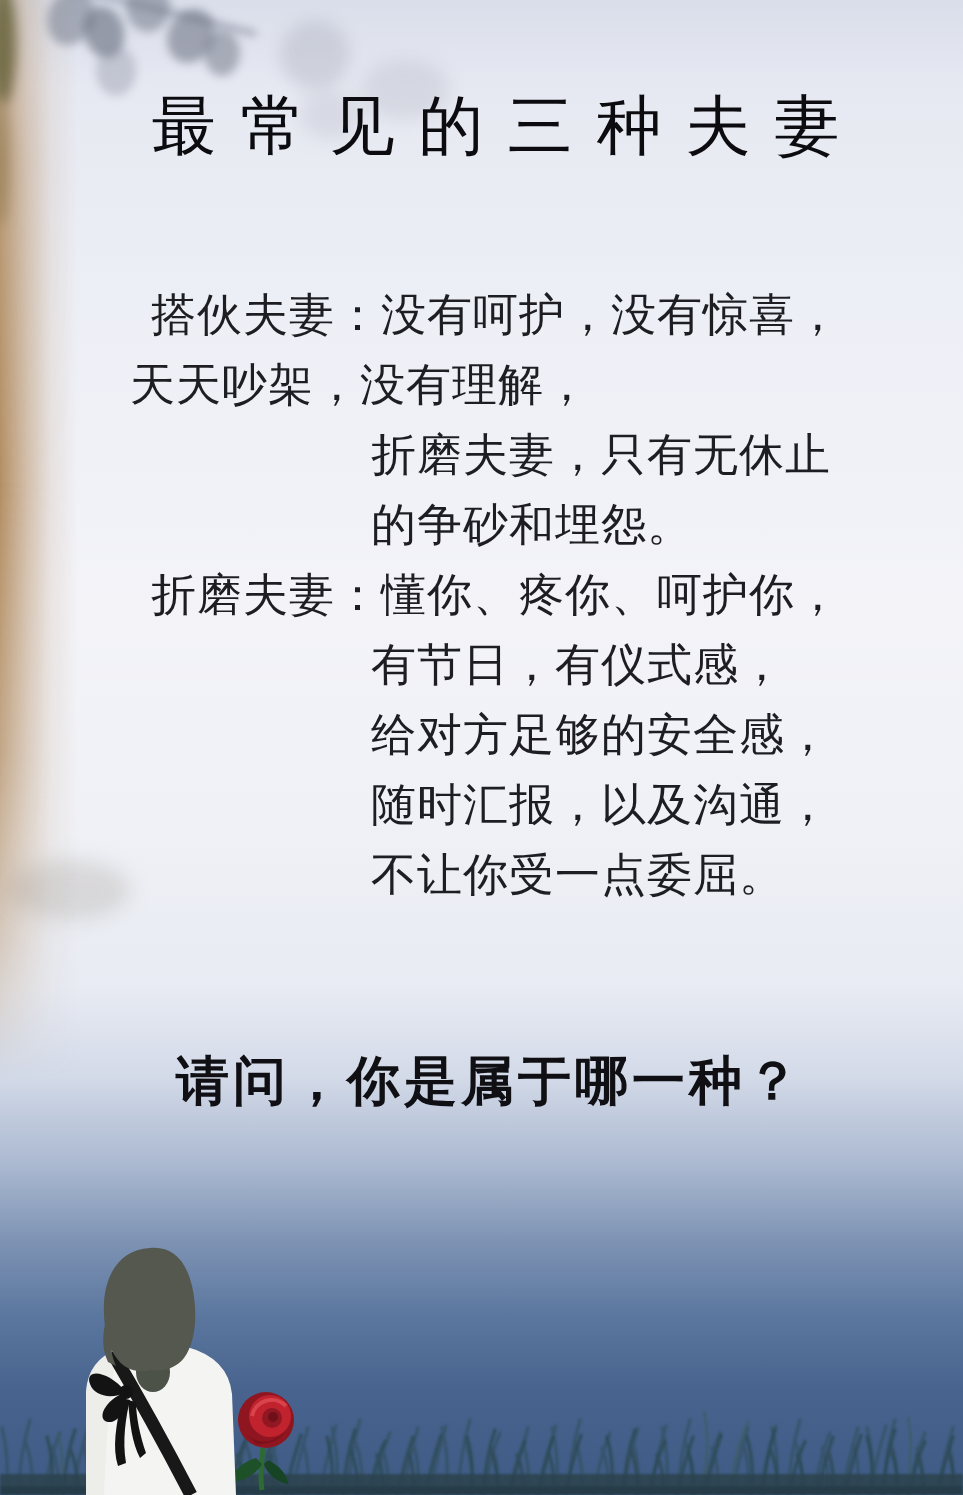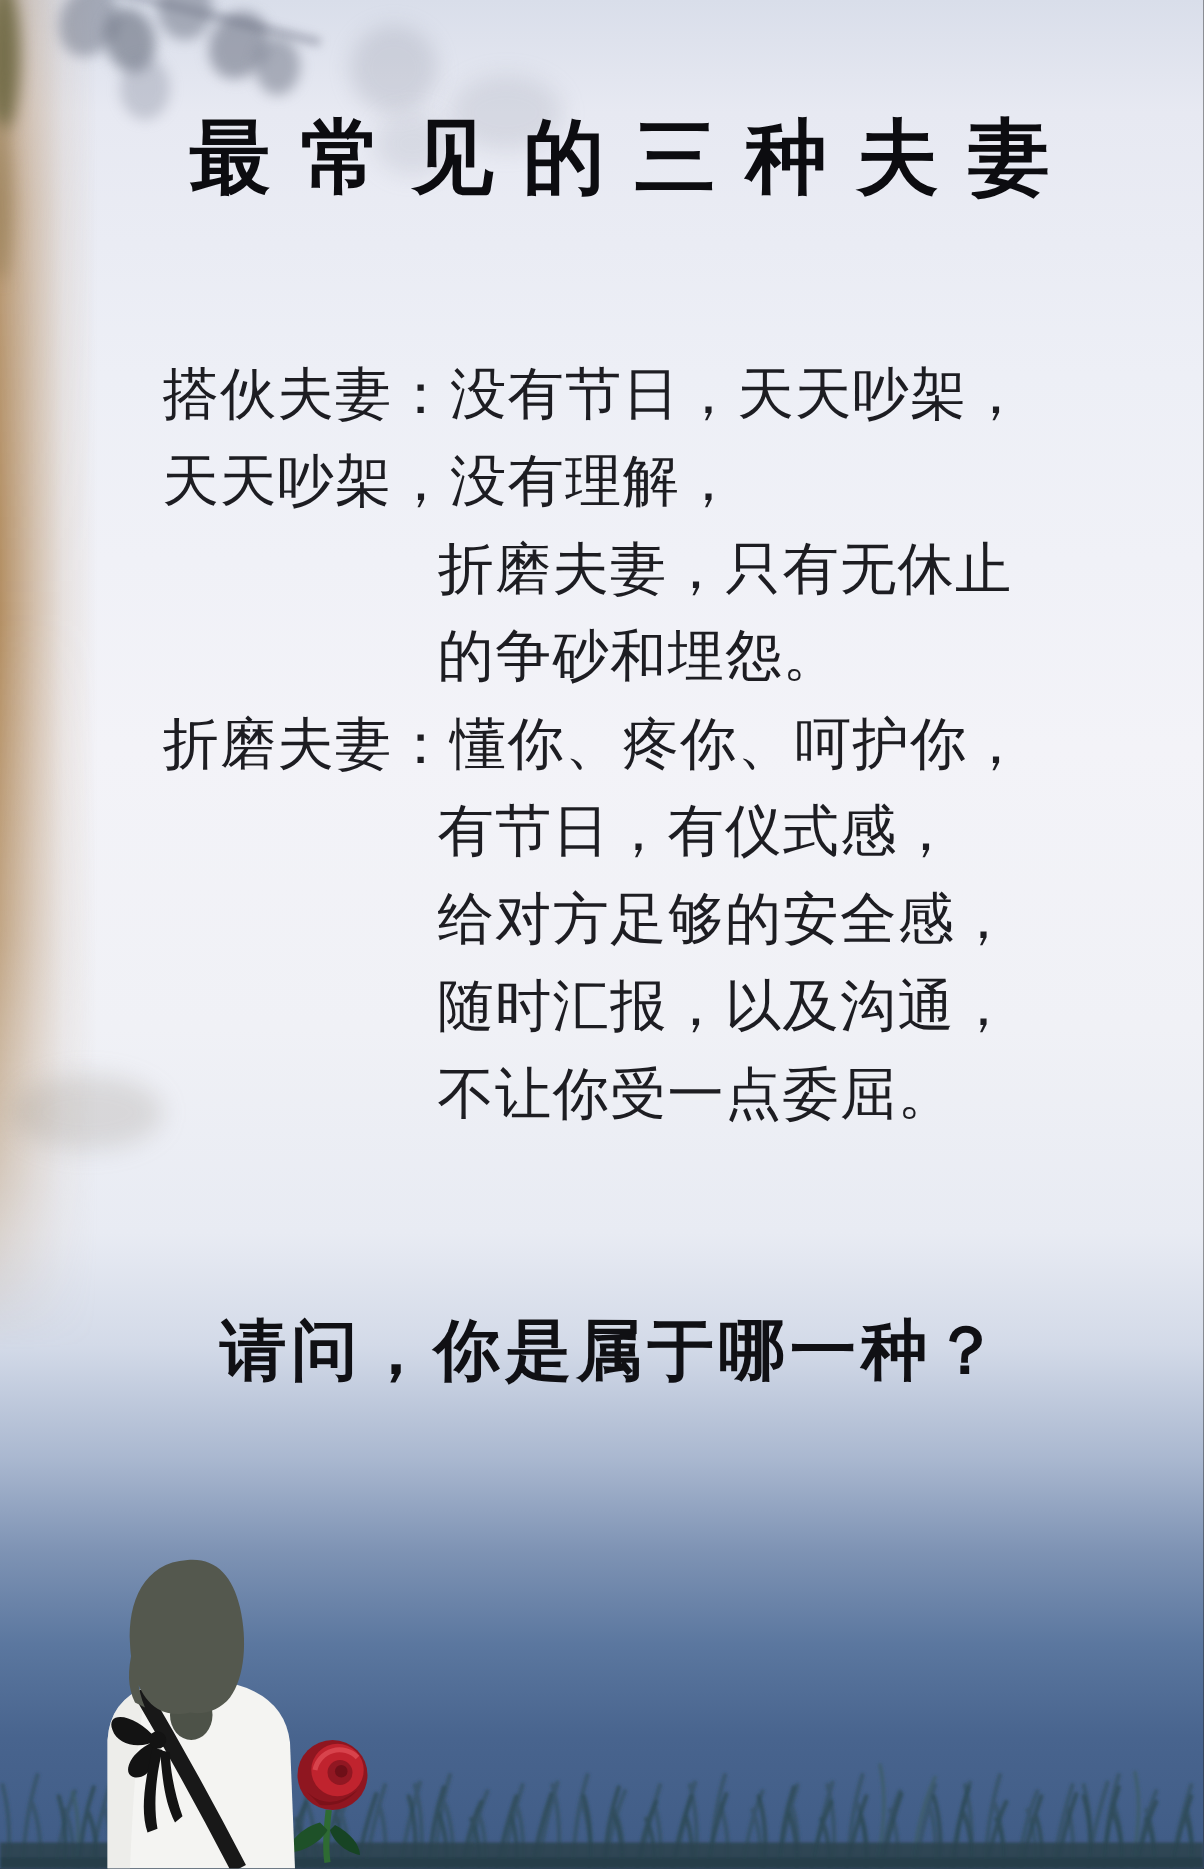--- a/index.html
+++ b/index.html
@@ -55,29 +55,29 @@
   .leaf.f1{left:280px;top:20px;width:70px;height:70px;background:rgba(150,156,170,.28);filter:blur(8px);}
   .leaf.f2{left:360px;top:60px;width:90px;height:60px;background:rgba(150,156,170,.22);filter:blur(9px);}
   .leaf.f3{left:300px;top:90px;width:60px;height:50px;background:rgba(150,156,170,.2);filter:blur(9px);}
   .leaf.mid{left:10px;top:860px;width:120px;height:60px;background:rgba(140,130,120,.22);filter:blur(10px);}
 
   .title{
     position:absolute;left:0;right:0;top:90px;margin:0;
     padding-left:52px;
     text-align:center;
     font-size:65px;line-height:1.1;
-    font-weight:700;
+    font-weight:400;
     letter-spacing:24px;
     color:#0c0c10;
   }
   .text-block{position:absolute;left:130px;top:289px;width:760px;}
   .trow{display:flex;height:70px;align-items:flex-start;}
   .tlabel{
     flex:0 0 220px;
-    font-size:45px;line-height:52px;color:#1d1d22;letter-spacing:1px;white-space:nowrap;
+    font-size:45px;line-height:52px;color:#1d1d22;letter-spacing:1px;white-space:nowrap;margin-left:21px;
   }
   .tline{
     font-size:45px;line-height:52px;color:#1d1d22;letter-spacing:1px;white-space:nowrap;
   }
   .question{
     position:absolute;left:176px;top:1052px;margin:0;
     font-size:53px;line-height:1.1;font-weight:800;letter-spacing:4px;
     color:#101014;white-space:nowrap;
   }
   .grass-svg{position:absolute;left:0;top:1398px;width:963px;height:97px;}
@@ -102,21 +102,21 @@
   <div class="leaf f1"></div>
   <div class="leaf f2"></div>
   <div class="leaf f3"></div>
   <div class="leaf mid"></div>
 
   <h1 class="title">最常见的三种夫妻</h1>
 
   <div class="text-block">
     <div class="trow">
       <span class="tlabel">搭伙夫妻：</span>
-      <span class="tline">没有节日，天天吵架，</span>
+      <span class="tline">没有呵护，没有惊喜，</span>
     </div>
     <div class="trow">
       <span class="tline">天天吵架，没有理解，</span>
     </div>
     <div class="trow">
       <span class="tlabel"></span>
       <span class="tline">折磨夫妻，只有无休止</span>
     </div>
     <div class="trow">
       <span class="tlabel"></span>

